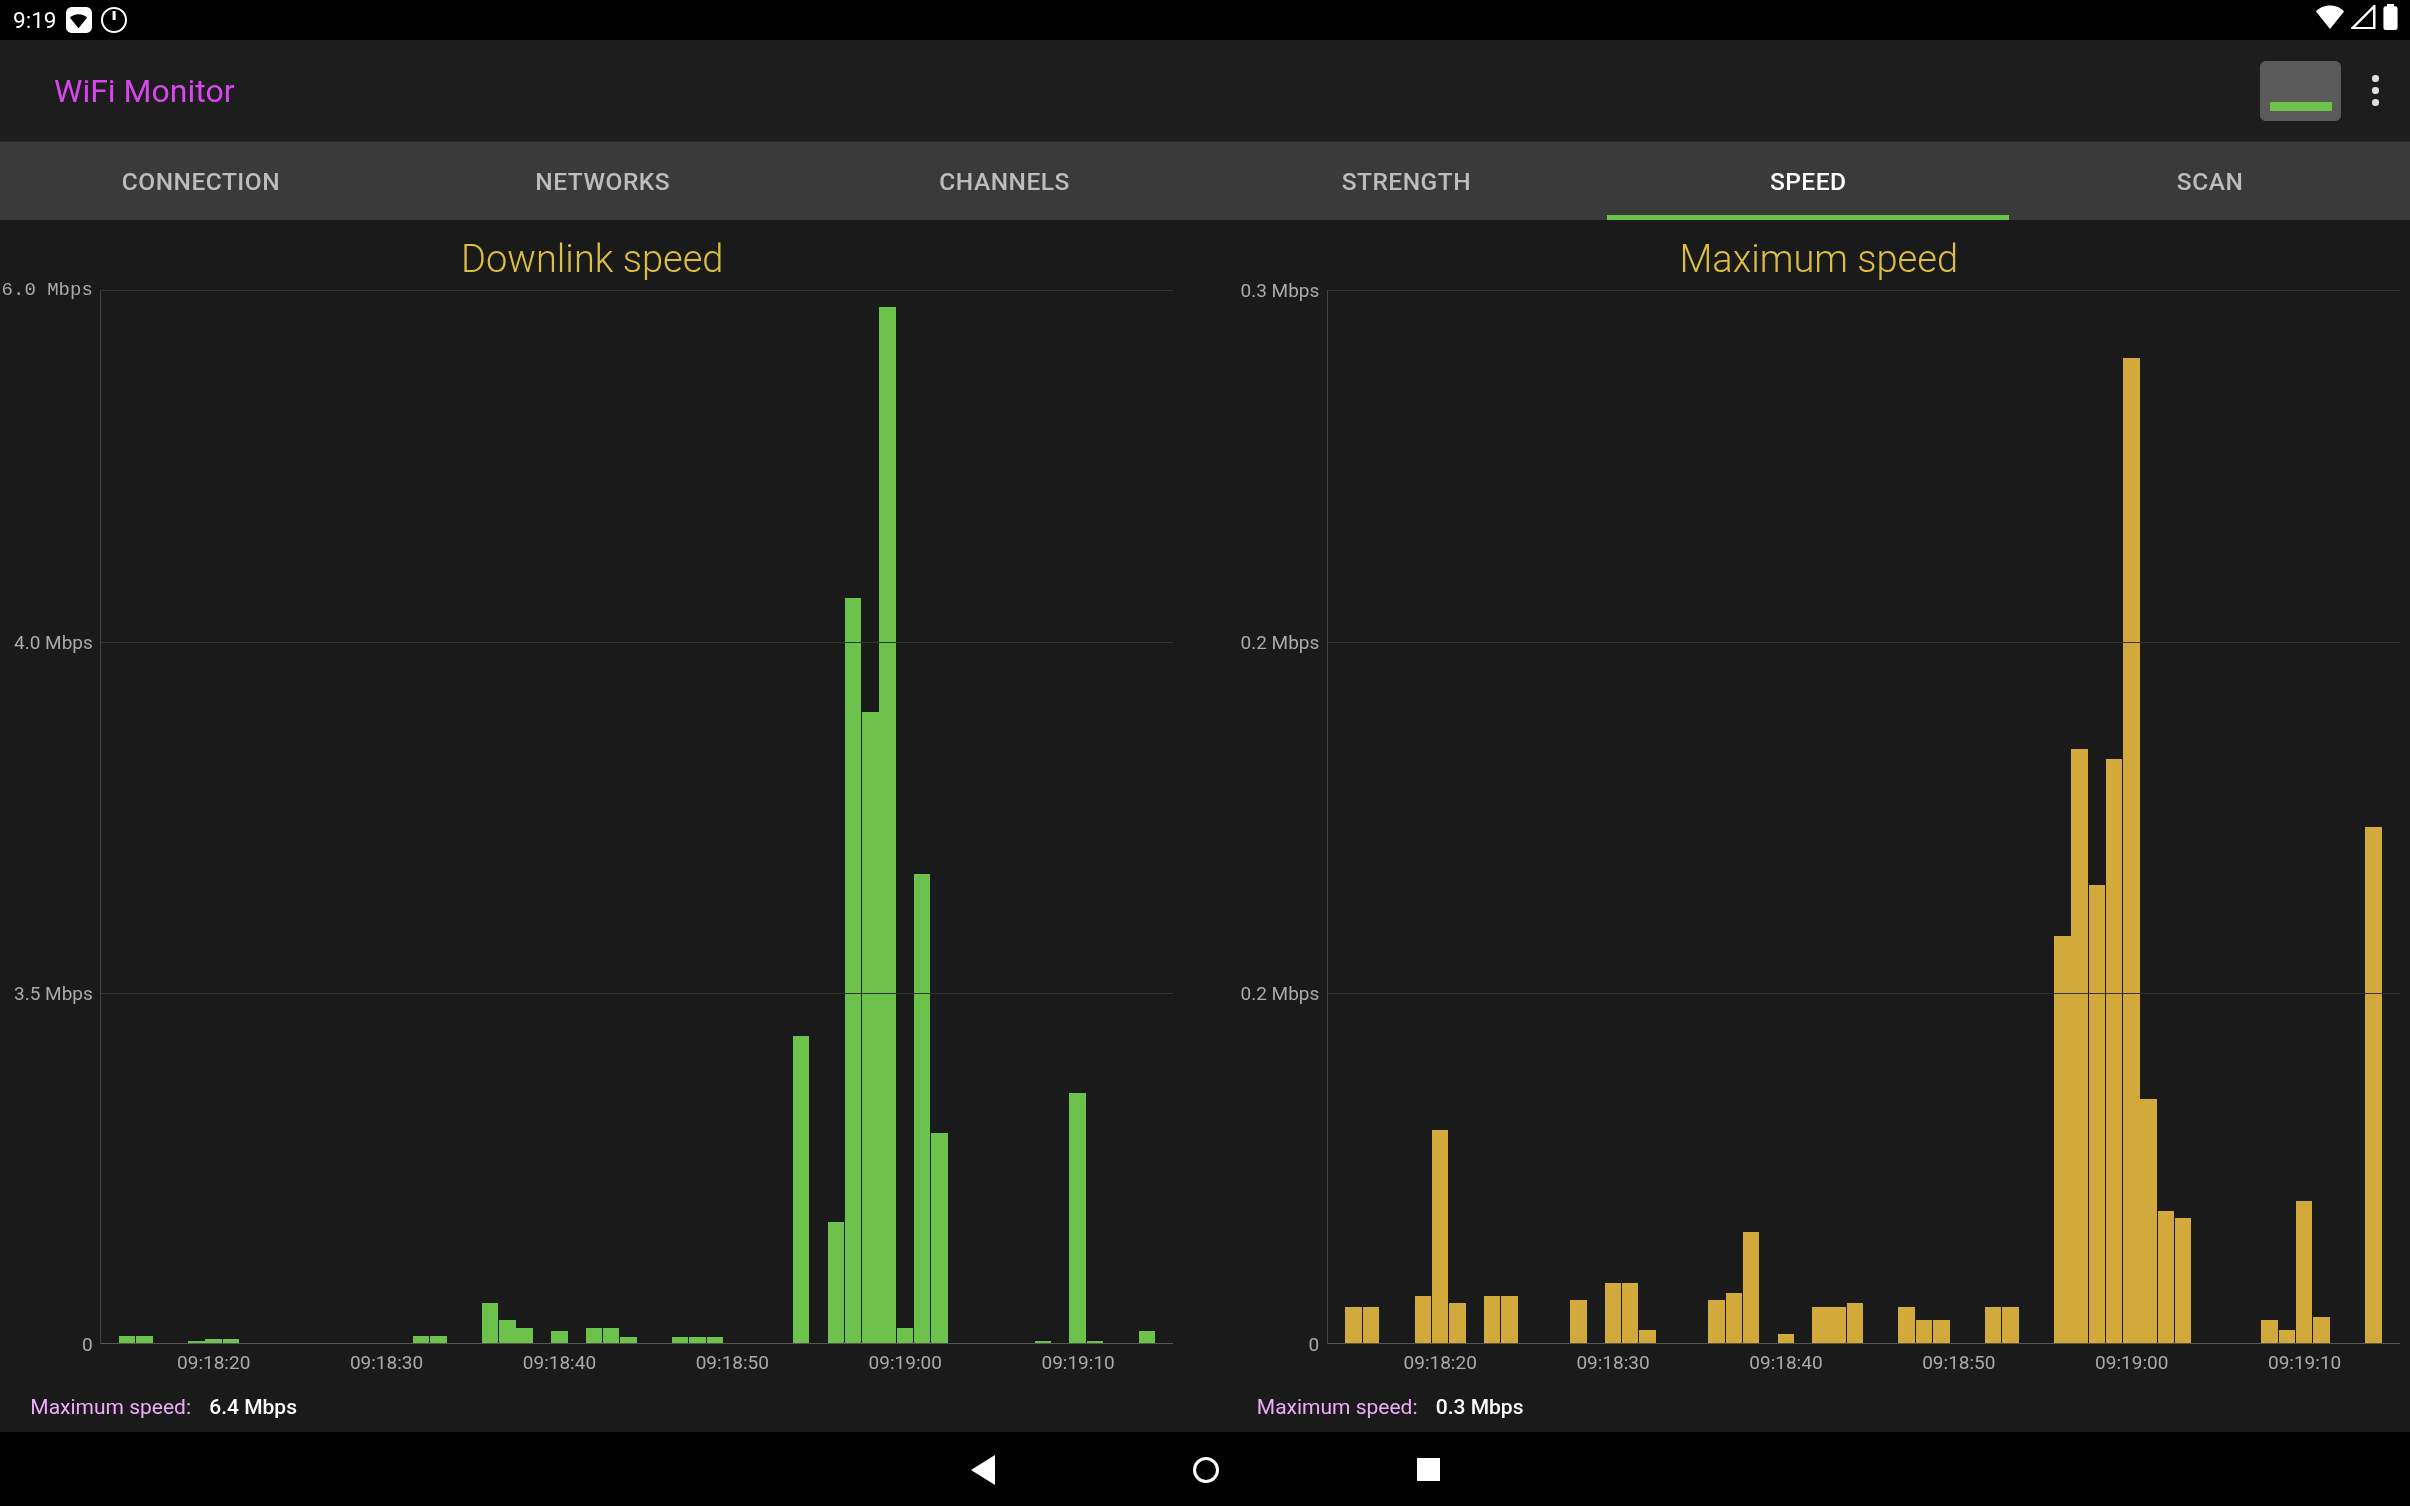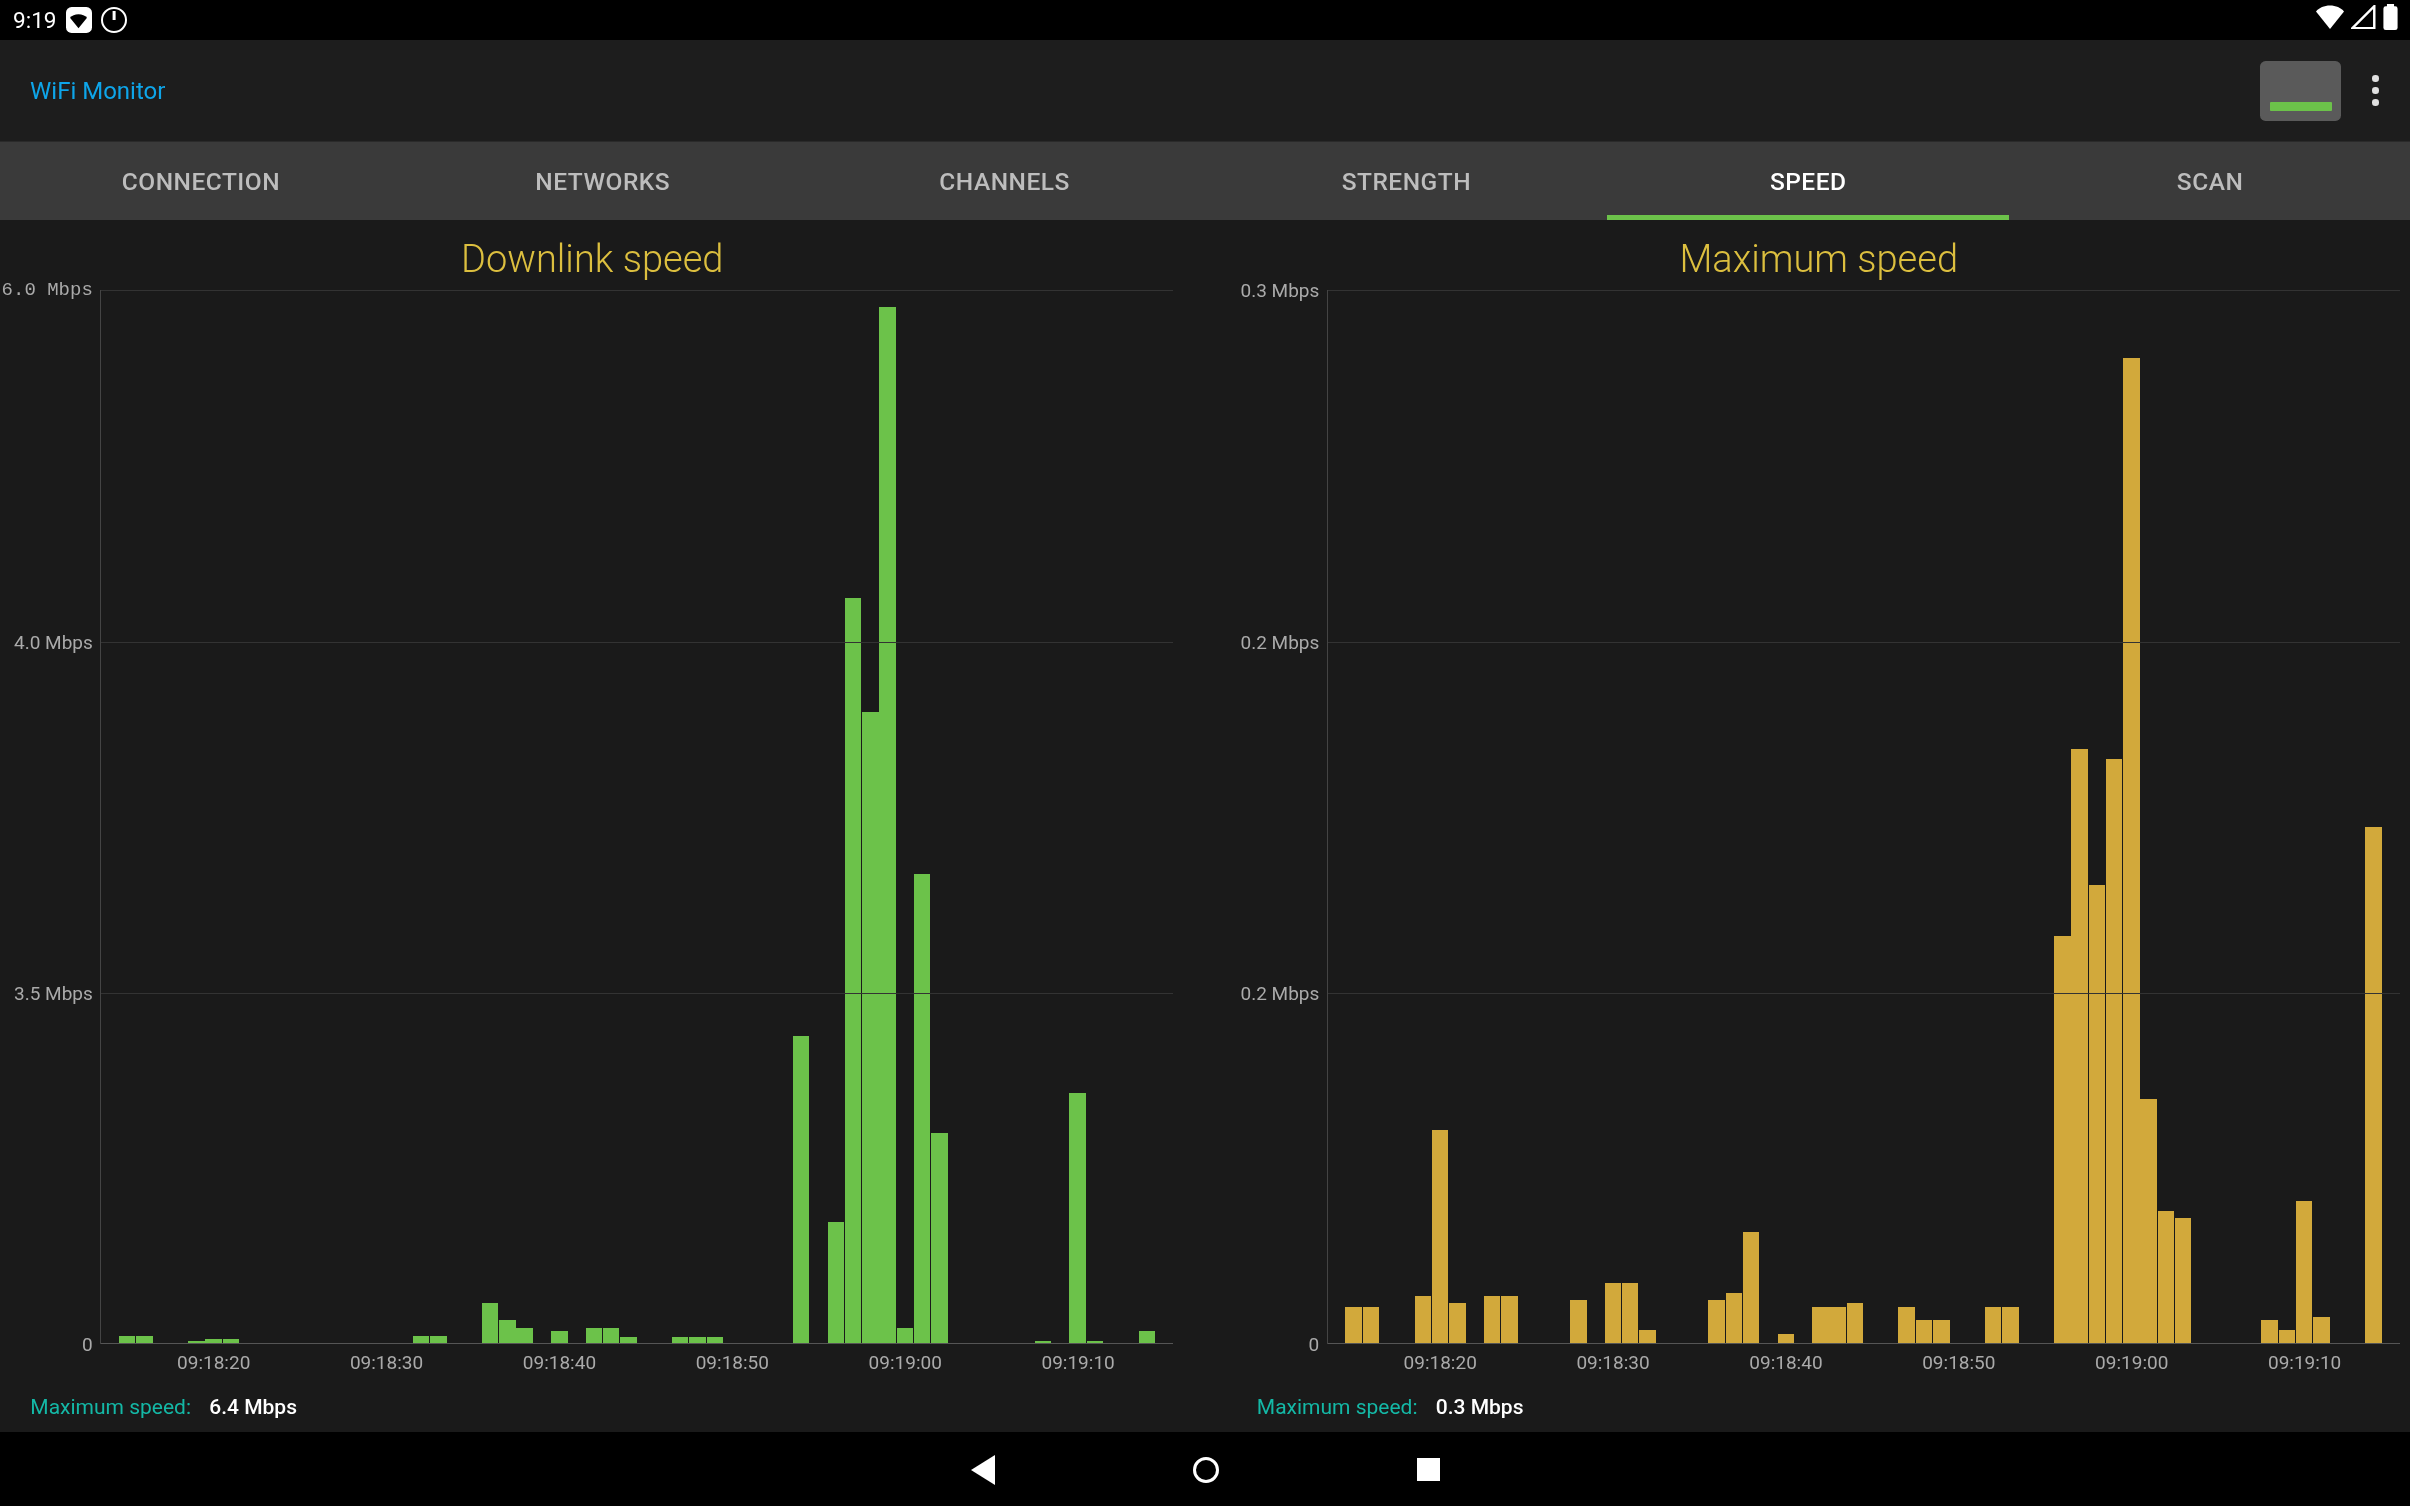--- a/index.html
+++ b/index.html
@@ -42,21 +42,21 @@
 
   
   .title-bar {
     height: 101px;
     background: #1d1d1d;
     display: flex;
     align-items: center;
     justify-content: space-between;
     padding: 0 22.6px 0 30px;
   }
-  .title-bar .title { font-size: 24px; font-weight: 400; color: #0ea5e9; }
+  .title-bar .title { font-size: 32px; font-weight: 400; color: #d946ef; margin-left: 24px; }
   .title-actions { display:flex; align-items:center; gap: 21px; }
   .mini-chart-btn {
     width: 81px; height: 60px; border-radius: 5.6px;
     background: #5a5a5a; position: relative; cursor: pointer;
   }
   .mini-chart-btn::after{
     content:""; position:absolute; left:9.4px; right:9.4px; bottom:9.4px;
     height:9.4px; background: #6cc24a; border-radius:0.9px;
   }
   .overflow-btn { width: 26px; display:flex; flex-direction:column; align-items:center; gap:5.6px; cursor:pointer;}
@@ -155,21 +155,21 @@
     font-size: 19px;
     color: #aaa;
     transform: translateX(-50%);
     white-space: nowrap;
   }
   .chart-footer {
     font-size: 21px;
     color: #ccc;
     padding: 13px 0 5.6px 19px;
   }
-  .chart-footer .label { color: #14b8a6; margin-right: 13px; }
+  .chart-footer .label { color: #f0abfc; margin-right: 13px; }
   .chart-footer .value { color: #fff; font-weight: 500; }
 
   
   .nav-bar {
     height: 75px;
     background: #000;
     display: flex;
     align-items: center;
     justify-content: center;
     gap: 198px;

